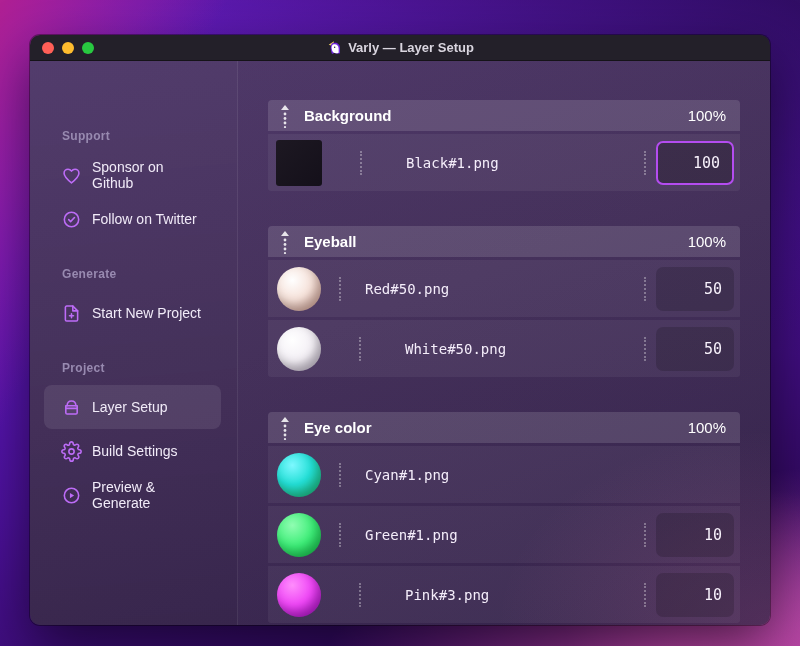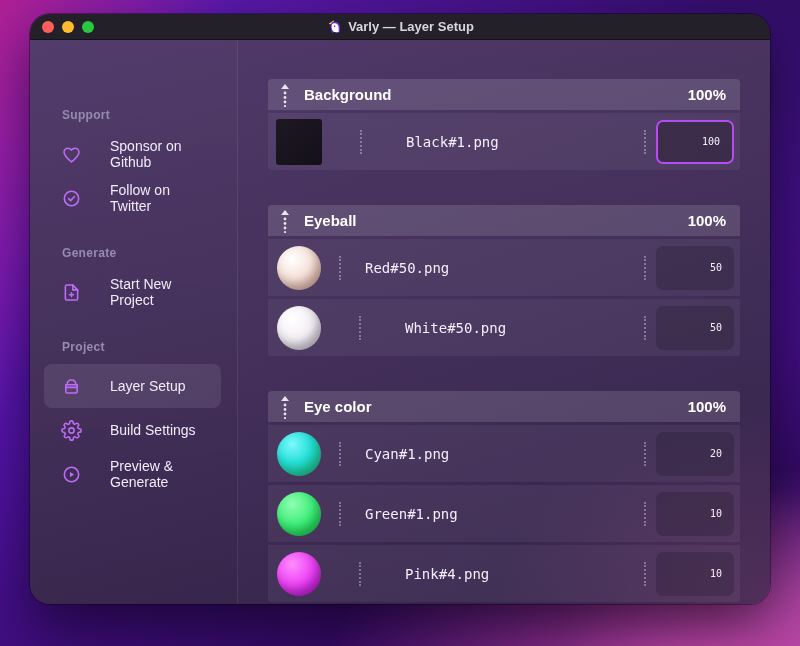--- a/index.html
+++ b/index.html
@@ -10,22 +10,22 @@
       radial-gradient(620px 320px at 88% 106%, rgba(255,92,205,.72), rgba(255,92,205,0) 62%),
       radial-gradient(500px 260px at 108% 96%, rgba(250,120,220,.5), rgba(250,120,220,0) 60%),
       linear-gradient(118deg, #b02093 0%, rgba(176,32,147,0) 20%),
       linear-gradient(200deg, rgba(24,8,52,.65) 0%, rgba(24,8,52,0) 38%),
       linear-gradient(160deg, #7a22e0 0%, #6118c4 28%, #4c119b 55%, #31095f 85%, #250747 100%);
     position:relative;
   }
 
   
   .window{
-    position:absolute; left:30px; top:14px; width:740px; height:590px;
-    border-radius:20px; overflow:hidden;
+    position:absolute; left:30px; top:35px; width:740px; height:590px;
+    border-radius:10px; overflow:hidden;
     box-shadow:0 22px 55px rgba(0,0,0,.55), 0 0 0 1px rgba(0,0,0,.35);
     display:flex; flex-direction:column;
   }
   .titlebar{
     height:26px; flex:0 0 26px; background:#232029;
     display:flex; align-items:center; position:relative;
     border-bottom:1px solid rgba(0,0,0,.4);
   }
   .traffic{ display:flex; gap:8px; margin-left:12px; }
   .light{ width:12px; height:12px; border-radius:50%; }
@@ -46,21 +46,21 @@
   .sidebar{
     width:208px; flex:0 0 208px; padding-top:42px;
     background:linear-gradient(175deg, rgba(255,255,255,.035), rgba(0,0,0,.10));
     border-right:1px solid rgba(255,255,255,.08);
   }
   .section-label{
     margin:26px 16px 10px 32px;
     font-size:12px; font-weight:bold; letter-spacing:.3px; color:#988ab0;
   }
   .side-item{
-    display:flex; align-items:center; gap:28px;
+    display:flex; align-items:center; gap:10px;
     height:44px; margin:0 16px 0 14px; padding:0 16px;
     border-radius:8px; color:#f1ebf8; font-size:14px; cursor:default;
   }
   .side-item.active{ background:rgba(255,255,255,.09); }
   .side-icon{ width:22px; height:22px; flex:0 0 22px; color:#bd6cf7;
     display:flex; align-items:center; justify-content:center; }
   .side-icon svg{ width:21px; height:21px; stroke:currentColor; fill:none;
     stroke-width:1.8; stroke-linecap:round; stroke-linejoin:round; }
 
   
@@ -71,21 +71,21 @@
       linear-gradient(165deg, rgba(255,255,255,.02), rgba(0,0,0,.08));
   }
   .group{ margin-bottom:35px; }
   .group-header{
     height:31px; background:rgba(255,255,255,.135);
     border-radius:4px 4px 0 0; margin-bottom:3px;
     display:flex; align-items:center; padding:0 14px 0 12px;
   }
   .drag-icon{ margin-right:14px; display:flex; }
   .group-title{ color:#ffffff; font-size:15px; font-weight:bold; }
-  .group-pct{ margin-left:auto; color:#ffffff; font-size:15px; font-weight:bold; }
+  .group-pct{ margin-left:auto; color:#ffffff; font-size:15px; font-weight:normal; }
   .rows{ display:flex; flex-direction:column; gap:3px; }
   .layer-row{
     height:57px; background:rgba(255,255,255,.055);
     display:flex; align-items:center; padding:0 6px 0 6px;
   }
   .rows .layer-row:last-child{ border-radius:0 0 3px 3px;gap:20px; }
   .thumb{ flex:0 0 auto; margin-left:2px; }
   [data-kind="black-square"]{ width:46px; height:46px; border-radius:3px;
     background:linear-gradient(135deg,#1d1822,#14101a); }
   [data-kind^="sphere"]{ width:44px; height:44px; border-radius:50%;
@@ -99,21 +99,21 @@
   .dots-divider{ width:0; height:24px; border-left:2px dotted rgba(255,255,255,.32); }
   .div1{ margin-left:18px; }
   .filename{
     margin-left:24px; color:#f4edfa; font-size:14px;
     font-family:"DejaVu Sans Mono", monospace;
   }
   .row-right{ margin-left:auto; display:flex; align-items:center; gap:10px; }
   .value-input{
     width:78px; height:44px; border:none; border-radius:7px;
     background:rgba(0,0,0,.16); color:#f7f1fb;
-    font-family:"DejaVu Sans Mono", monospace; font-size:10px;
+    font-family:"DejaVu Sans Mono", monospace; font-size:15px;
     text-align:right; padding:0 12px; outline:none;
   }
   .value-input.focused{
     border:2px solid #b44cf0; background:rgba(0,0,0,.26);
   }
 </style>
 </head>
 <body>
 
 <div class="window">
@@ -294,38 +294,34 @@
               </svg>
           </span>
           <span class="group-title">Eye color</span>
           <span class="group-pct">100%</span>
         </div>
         <div class="rows">
           <div class="layer-row">
             <span class="thumb" data-kind="sphere-cyan"></span>
             <span class="dots-divider div1"></span>
             <span class="filename">Cyan#1.png</span>
-            <span class="row-right">
-              <span class="dots-divider"></span>
-              <input class="value-input" value="20" style="">
-            </span>
           </div>
           <div class="layer-row">
             <span class="thumb" data-kind="sphere-green"></span>
             <span class="dots-divider div1"></span>
             <span class="filename">Green#1.png</span>
             <span class="row-right">
               <span class="dots-divider"></span>
               <input class="value-input" value="10" style="">
             </span>
           </div>
           <div class="layer-row">
             <span class="thumb" data-kind="sphere-pink"></span>
             <span class="dots-divider div1"></span>
-            <span class="filename">Pink#4.png</span>
+            <span class="filename">Pink#3.png</span>
             <span class="row-right">
               <span class="dots-divider"></span>
               <input class="value-input" value="10" style="">
             </span>
           </div>
         </div>
       </div>
 
     </div>
   </div>

